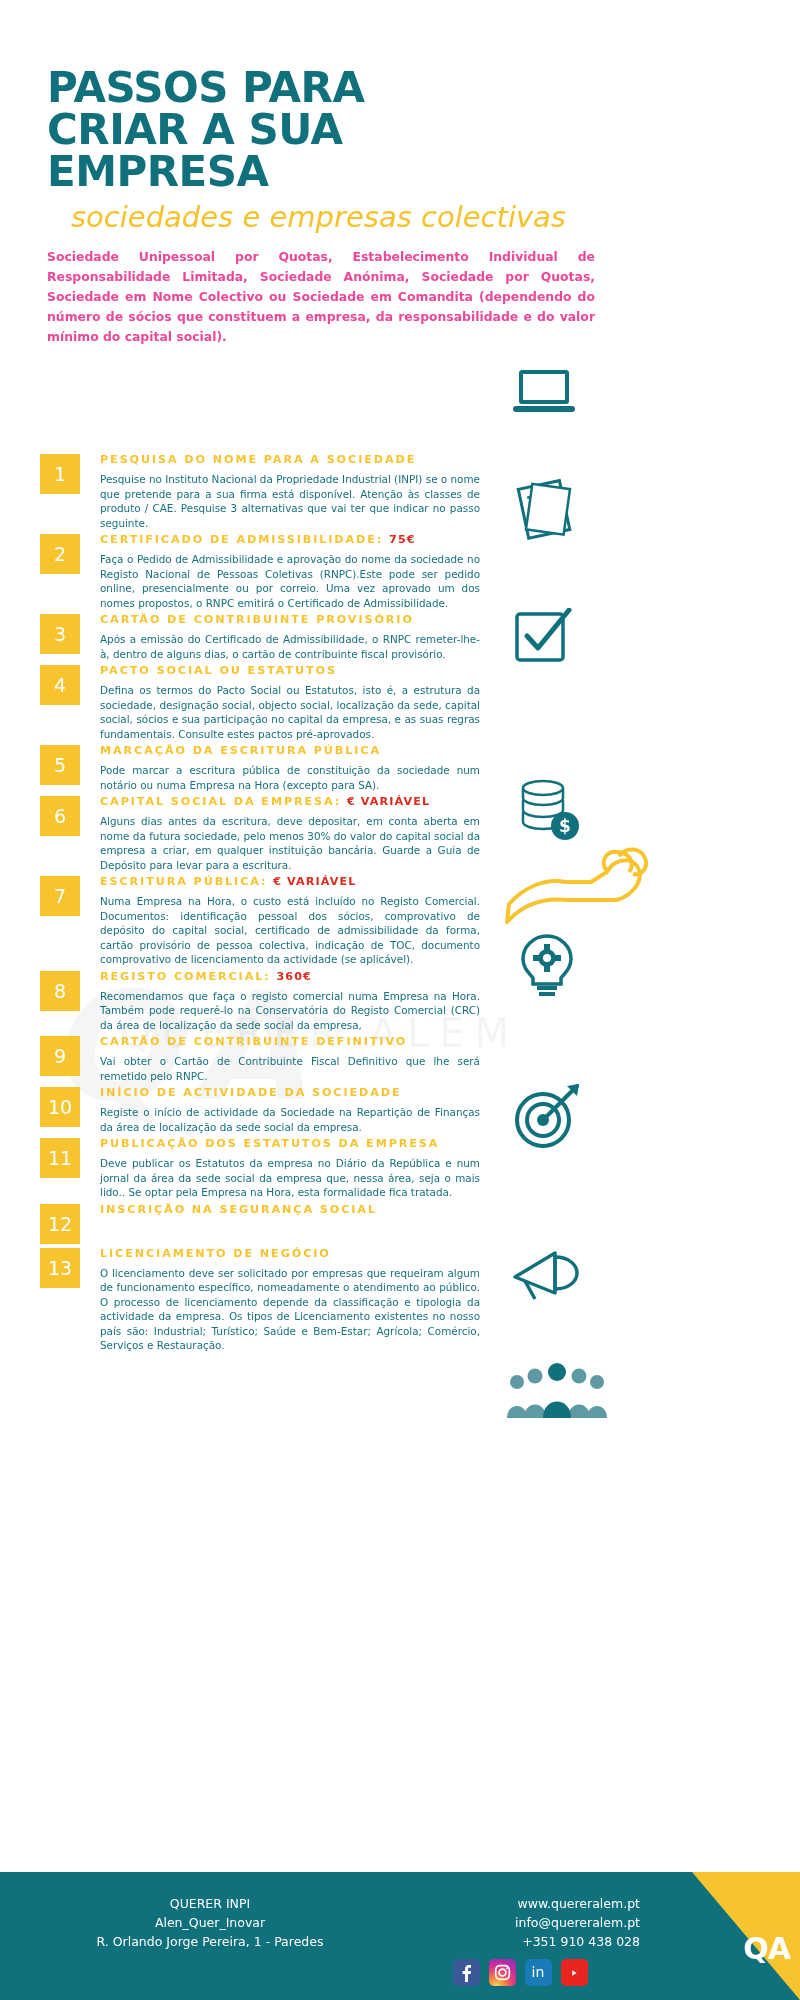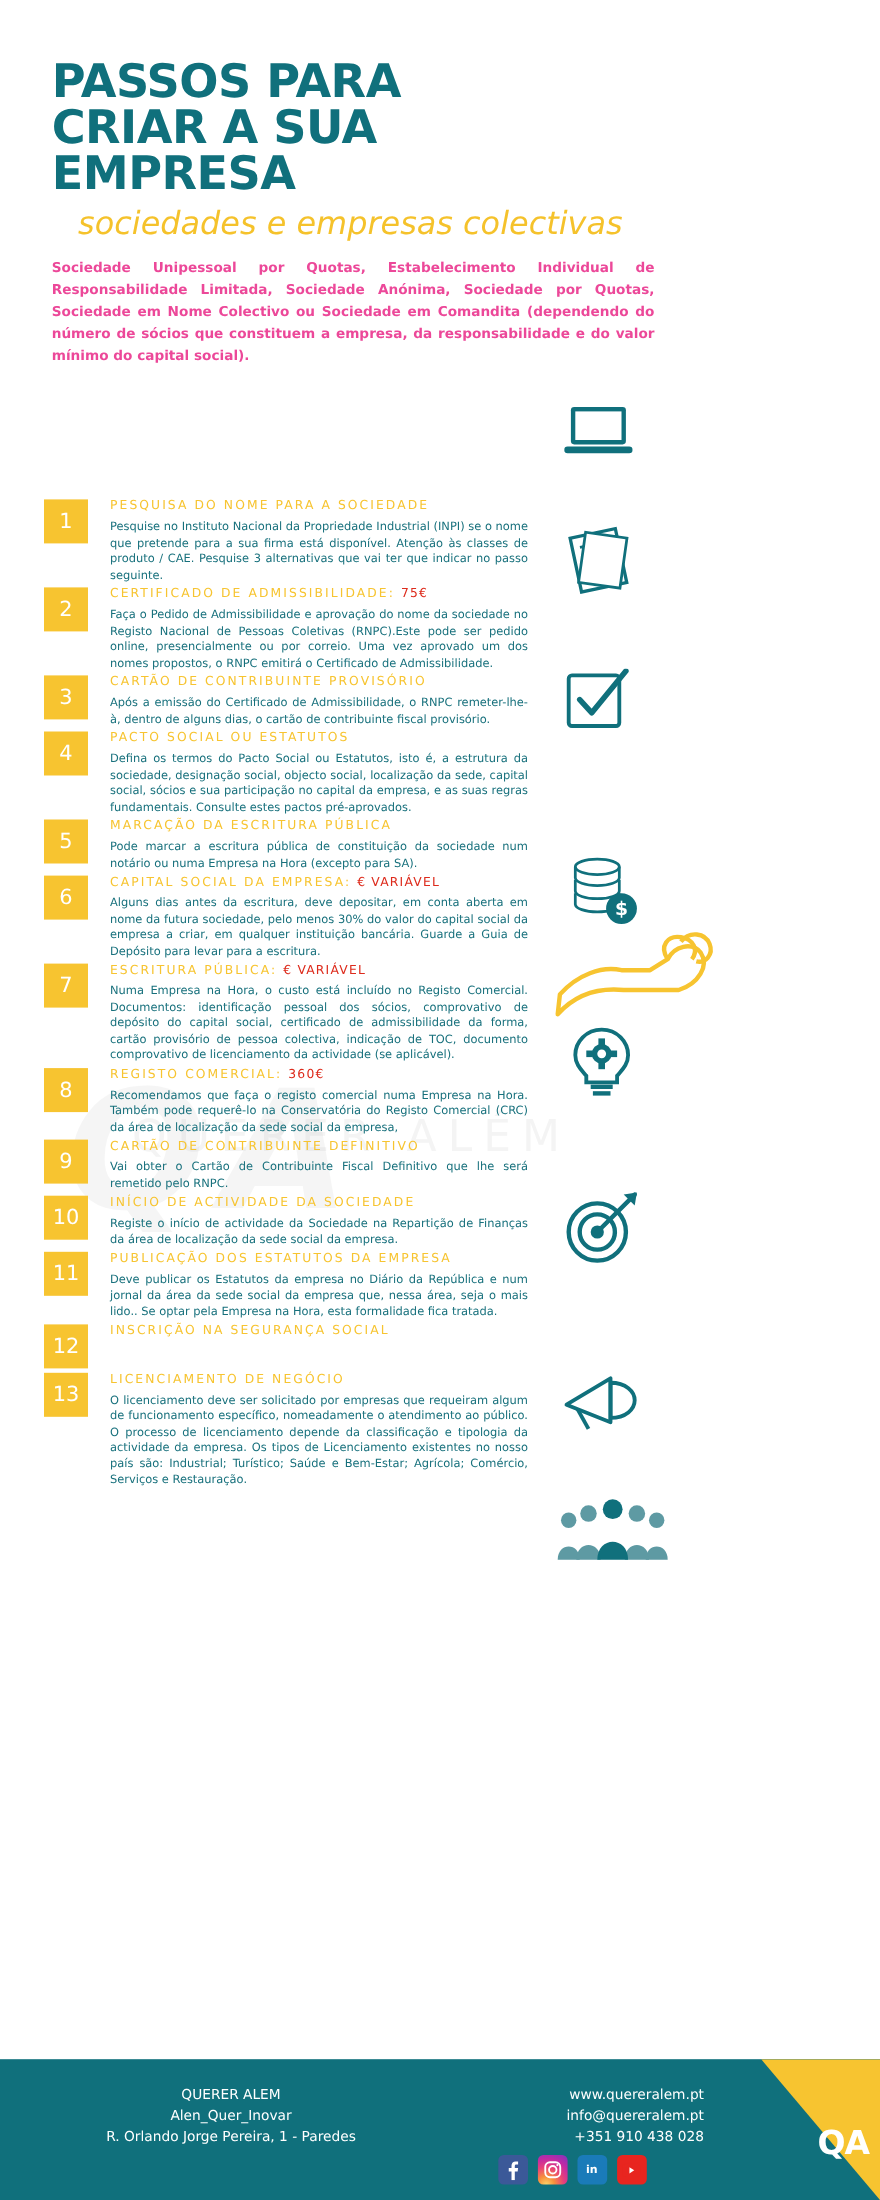--- a/index.html
+++ b/index.html
@@ -36,21 +36,21 @@
     top: 1010px;
     font-size: 40px;
     font-weight: 400;
     letter-spacing: 10px;
     color: rgba(180,180,180,0.15);
     pointer-events: none;
     white-space: nowrap;
     user-select: none;
   }
   
-  .header { position: absolute; left: 47px; top: 53px; width: 560px; }
+  .header { position: absolute; left: 47px; top: 67px; width: 560px; }
   .title {
     color: #10707C;
     font-size: 42px;
     line-height: 42px;
     font-weight: 700;
     letter-spacing: -0.5px;
     text-transform: uppercase;
   }
   .subtitle {
     color: #F5C22B;
@@ -94,21 +94,21 @@
     font-weight: 400;
     display: flex;
     align-items: center;
     justify-content: center;
     margin-top: 2px;
   }
   .step-body { flex: 1 1 auto; padding-left: 20px; padding-top: 1px; }
   .step-title {
     color: #F7C430;
     font-size: 11.2px;
-    font-weight: 400;
+    font-weight: 700;
     letter-spacing: 1.9px;
     text-transform: uppercase;
     margin-bottom: 5px;
     line-height: 14px;
   }
   .step-title .price { color: #DD2B1C; letter-spacing: 1.1px; }
   .step-text {
     color: #17707C;
     font-size: 10.4px;
     line-height: 14.5px;
@@ -420,21 +420,21 @@
       <div class="step-body">
         <div class="step-title"><span>LICENCIAMENTO DE NEGÓCIO</span></div>
         <div class="step-text">O licenciamento deve ser solicitado por empresas que requeiram algum de funcionamento específico, nomeadamente o atendimento ao público. O processo de licenciamento depende da classificação e tipologia da actividade da empresa. Os tipos de Licenciamento existentes no nosso país são: Industrial; Turístico; Saúde e Bem-Estar; Agrícola; Comércio, Serviços e Restauração.</div>
       </div>
     </div>
 
   </div>
 
   <div class="footer">
     <div class="footer-left">
-      <div>QUERER ALEM</div>
+      <div>QUERER INPI</div>
       <div>Alen_Quer_Inovar</div>
       <div>R. Orlando Jorge Pereira, 1 - Paredes</div>
     </div>
     <div class="footer-right">
       <div>www.quereralem.pt</div>
       <div>info@quereralem.pt</div>
       <div>+351 910 438 028</div>
       <div class="social-row">
         <div class="social s-fb">
           <svg width="14" height="18" viewBox="0 0 14 18">
@@ -442,21 +442,21 @@
             </svg>
         </div>
         <div class="social s-ig">
           <svg width="17" height="17" viewBox="0 0 20 20">
             <rect x="2" y="2" width="16" height="16" rx="5" fill="none" stroke="#fff" stroke-width="2"></rect>
             <circle cx="10" cy="10" r="4" fill="none" stroke="#fff" stroke-width="2"></circle>
             <circle cx="15" cy="5" r="1.2" fill="#fff"></circle>
           </svg>
         </div>
         <div class="social s-li">
-          <span style="font-size:10px;font-weight:700;">in</span>
+          <span style="font-size:14px;font-weight:400;">in</span>
         </div>
         <div class="social s-yt">
           <svg width="16" height="12" viewBox="0 0 16 12">
               <rect x="0" y="0" width="16" height="12" rx="3" fill="#e8251f"></rect>
               <path d="M6.2 3.2 L10.6 6 L6.2 8.8 Z" fill="#fff"></path>
             </svg>
         </div>
       </div>
     </div>
     <div class="qa-corner">

